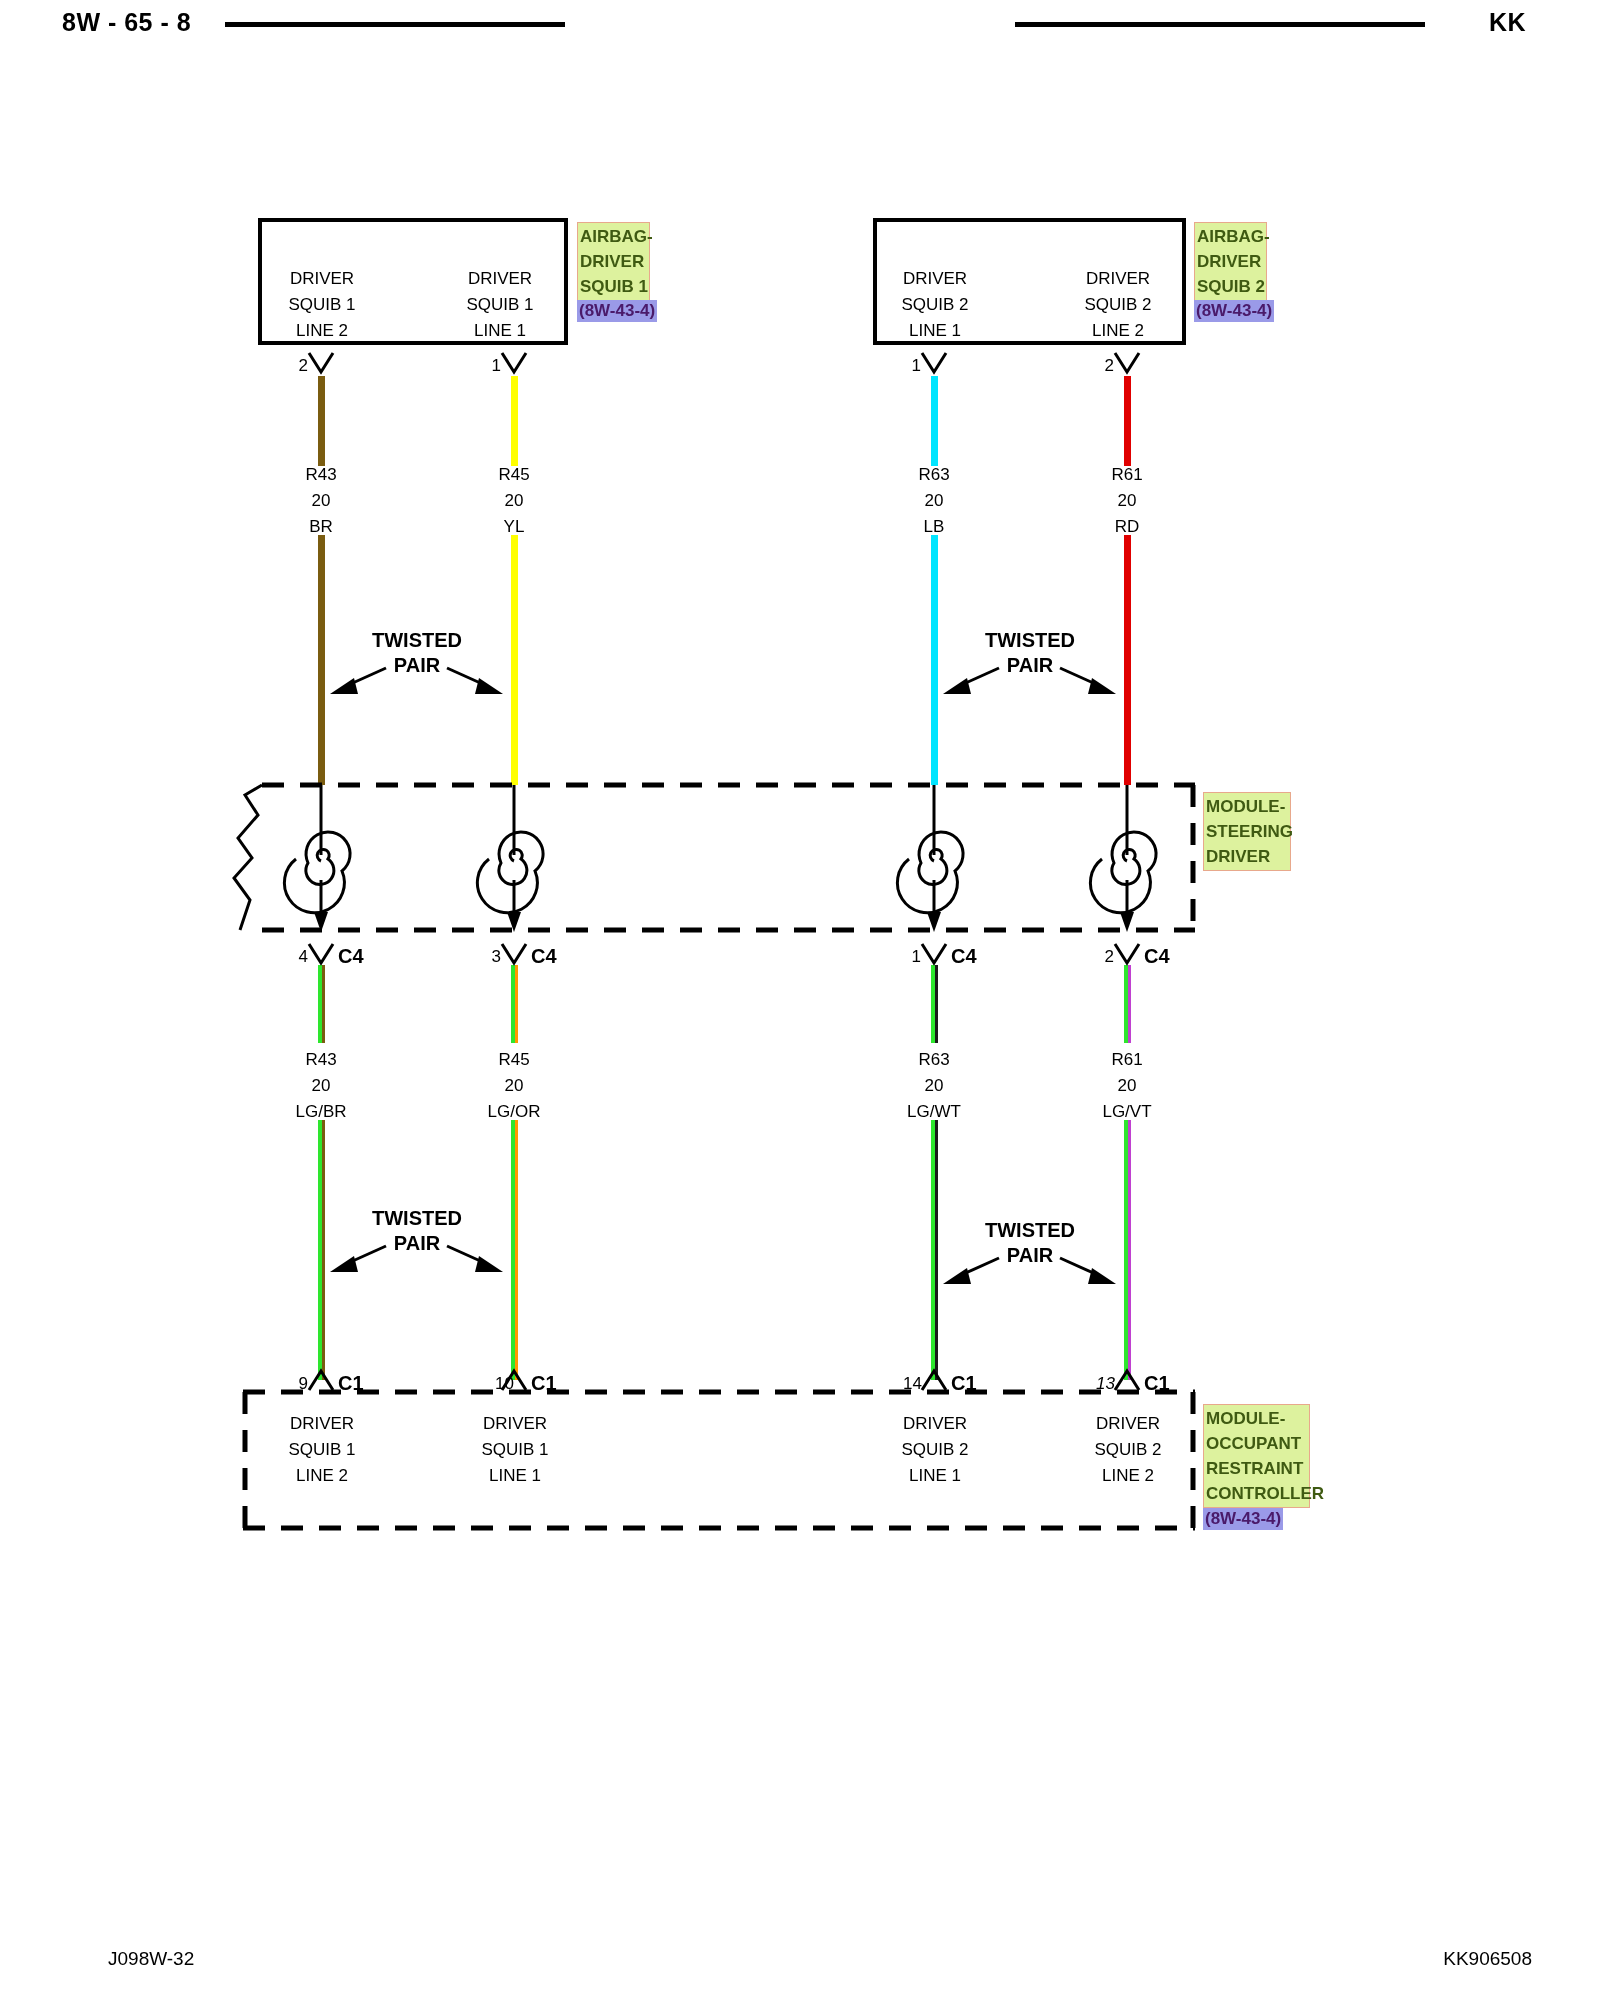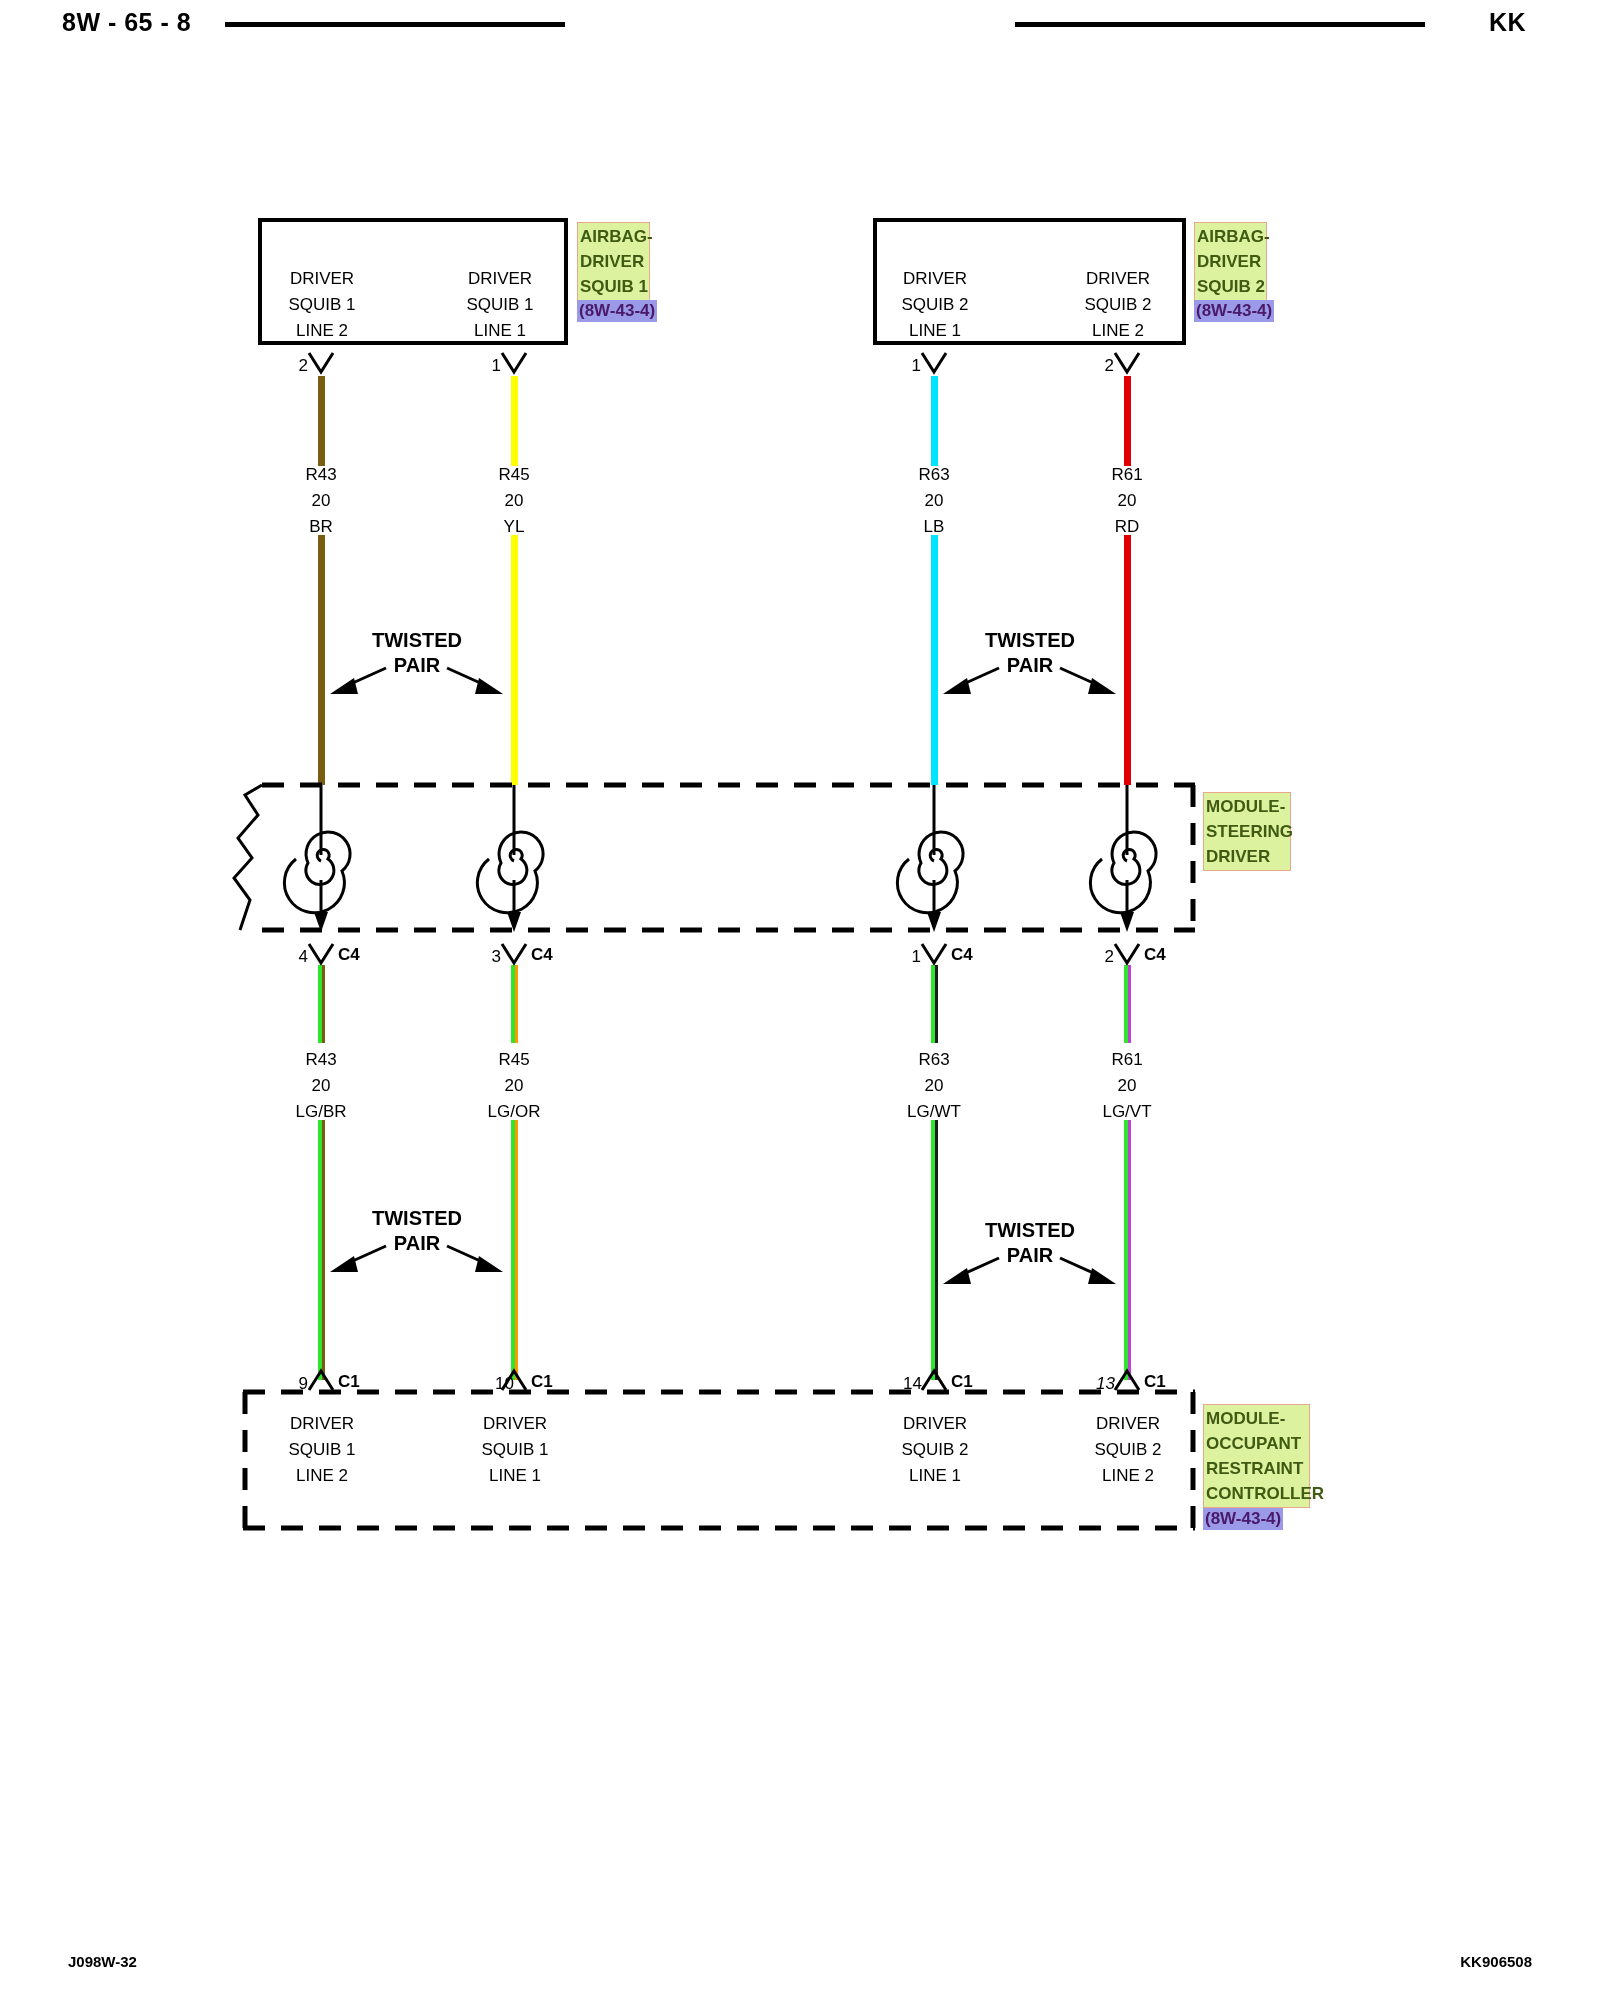--- a/index.html
+++ b/index.html
@@ -41,24 +41,25 @@
     height: 5px;
     background: #000000;
     top: 22px;
   }
   #hdr-rule-left  { left: 225px; width: 340px; }
   #hdr-rule-right { left: 1015px; width: 410px; }
 
   
   .ftr-text {
     position: absolute;
-    font-size: 15px;
-    font-weight: bold;
+    font-size: 19px;
+    font-weight: normal;
     bottom: 30px;
     white-space: nowrap;
+    margin-left: 40px;
   }
   #ftr-left  { left: 68px; }
   #ftr-right { right: 68px; }
 
   
   .comp-box {
     position: absolute;
     border: 4px solid #000000;
     box-sizing: border-box;
     background: #ffffff;
@@ -117,21 +118,21 @@
 
   
   .pin-num {
     position: absolute;
     font-size: 17px;
     white-space: nowrap;
     text-align: right;
   }
   .conn-label {
     position: absolute;
-    font-size: 17px;
+    font-size: 20px;
     font-weight: bold;
     white-space: nowrap;
   }
 
   
   .tp-text {
     position: absolute;
     text-align: center;
     font-weight: bold;
     font-size: 20px;

